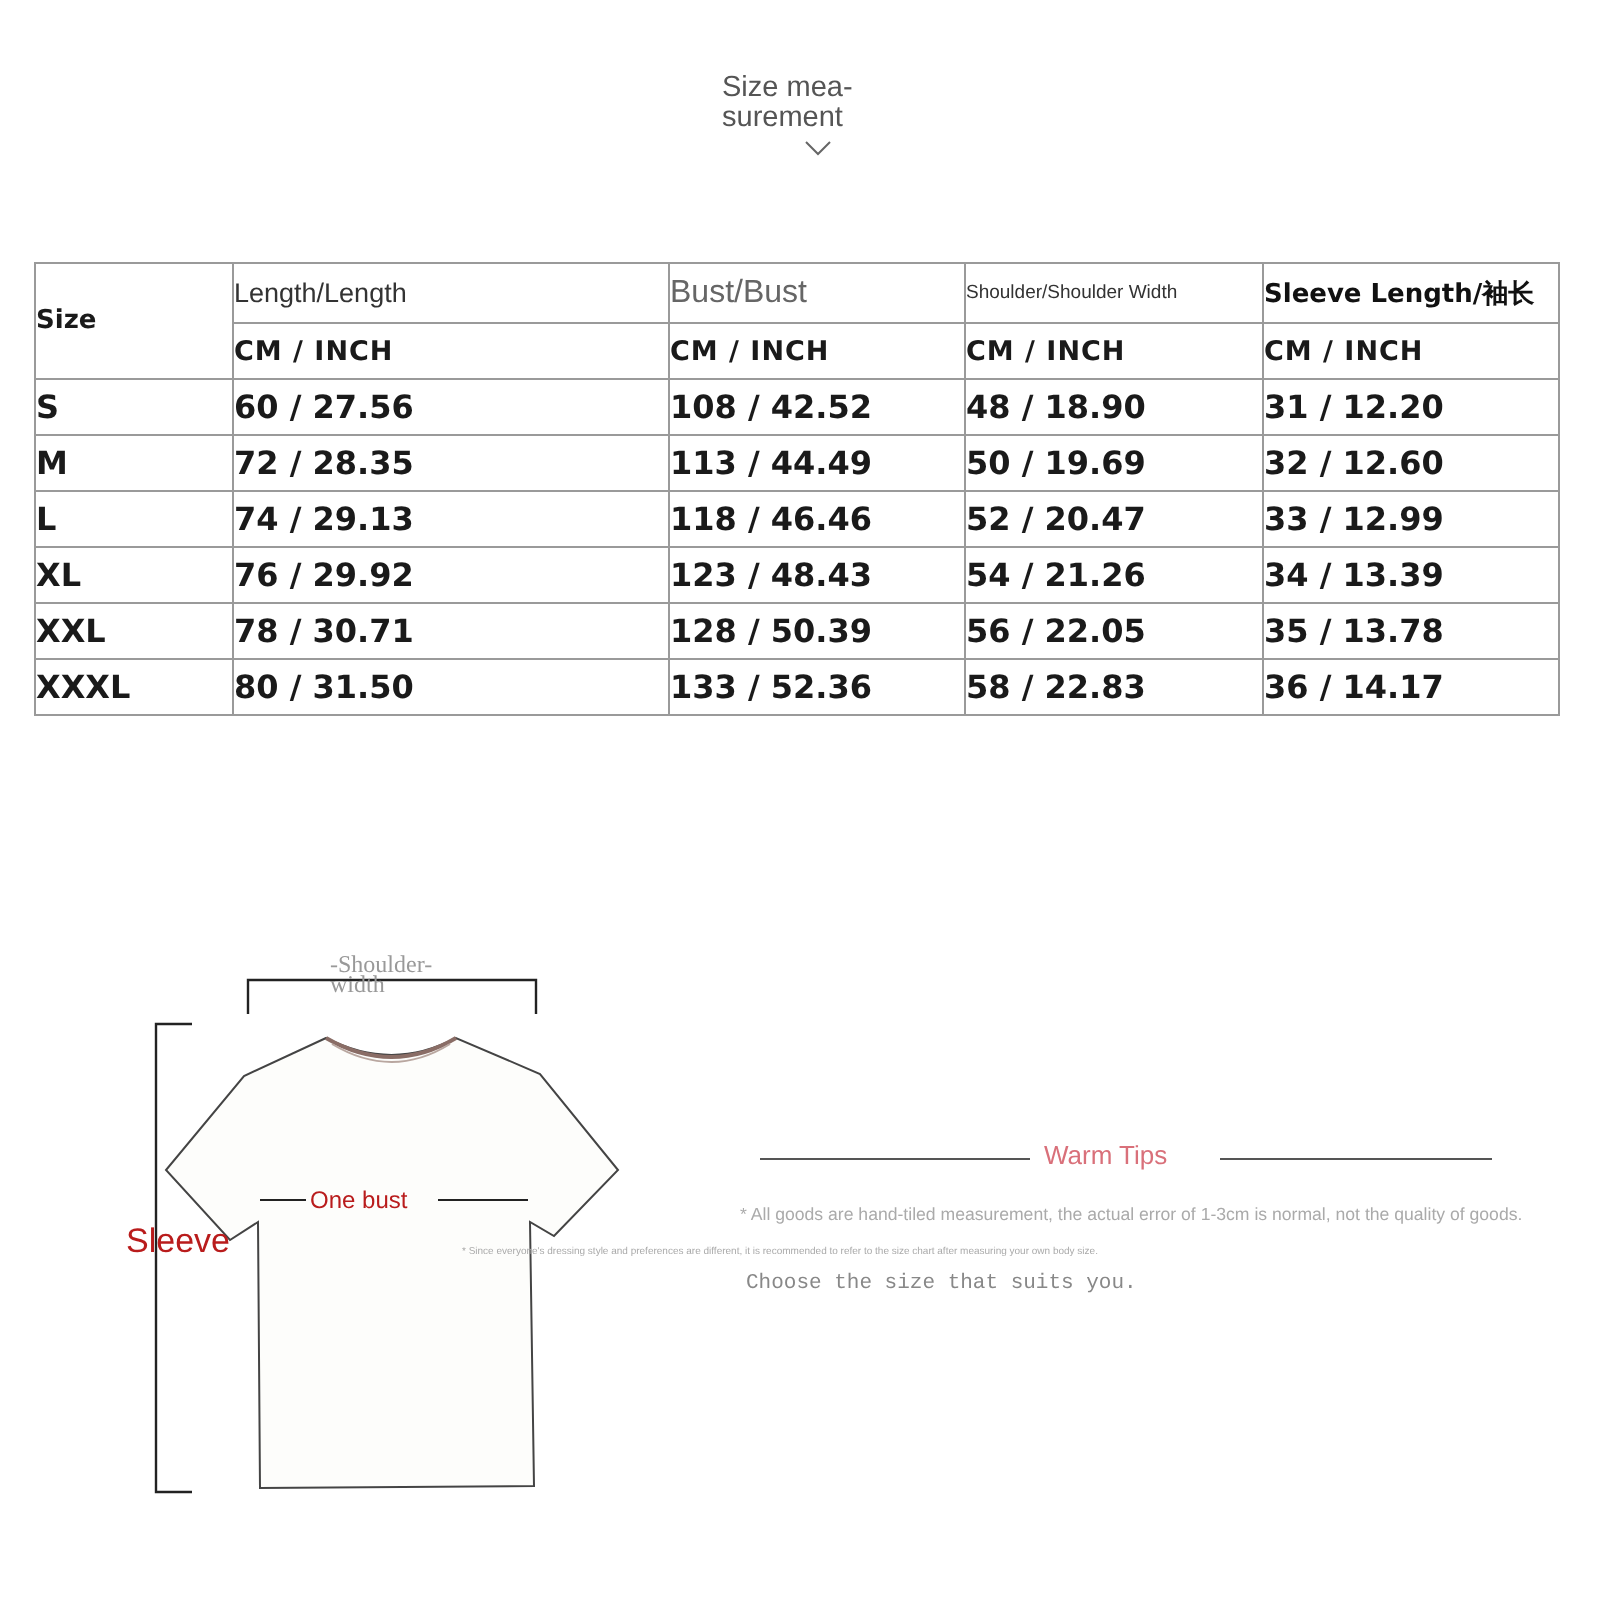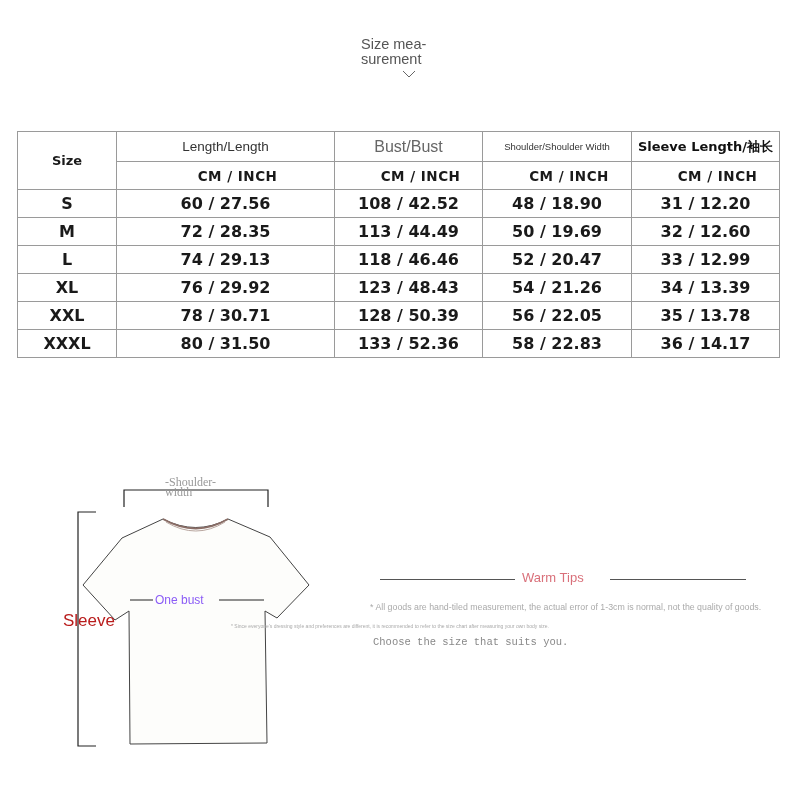--- a/index.html
+++ b/index.html
@@ -15,40 +15,40 @@
       font-size: 14.5px; line-height: 15px; color: #555;
     }
     .title-chevron {
       position: absolute; left: 402px; top: 70px; width: 14px; height: 8px;
     }
     table.size {
       position: absolute; left: 17px; top: 131px;
       width: 762px; border-collapse: collapse; table-layout: fixed;
     }
     table.size td {
-      border: 1px solid #9a9a9a; text-align: center; vertical-align: middle;
+      border: 1px solid #9a9a9a; text-align: left; vertical-align: middle;
       padding: 0; height: 28px;
     }
     table.size tr.h1 td { height: 29px; }
-    table.size tr.h2 td { height: 27px; padding-left: 24px; }
+    table.size tr.h2 td { height: 27px; }
     table.size tr.data td { height: 27px; font-weight: bold; font-size: 16px; }
     .hdr-size { font-weight: bold; font-size: 13px; }
     .hdr-a { font-family: "Liberation Sans", sans-serif; font-size: 13.5px; color: #333; }
     .hdr-b { font-family: Liberation Sans, sans-serif; font-size: 16px; color: #666; margin-left: 28px; }
     .hdr-c { font-family: "Liberation Sans", sans-serif; font-size: 9.5px; color: #333; }
     .hdr-d { font-weight: bold; font-size: 13px; color: #111; }
     .unit { font-weight: bold; font-size: 13.5px; letter-spacing: 0.5px; }
 
     .diagram { position: absolute; left: 0; top: 440px; width: 360px; height: 340px; }
     .lbl-shoulder {
       position: absolute; left: 165px; top: 37px; color: #999;
       font-family: Liberation Serif, serif; font-size: 12px; line-height: 10px;
     }
     .lbl-bust {
-      position: absolute; left: 155px; top: 153px; color: #8b5cf6;
+      position: absolute; left: 155px; top: 153px; color: #b91c1c;
       font-family: "Liberation Sans", sans-serif; font-size: 12px;
     }
     .lbl-sleeve {
       position: absolute; left: 63px; top: 171px; color: #b91c1c;
       font-family: "Liberation Sans", sans-serif; font-size: 17px;
     }
 
     .tips-title {
       position: absolute; left: 522px; top: 570px;
       font-family: "Liberation Sans", sans-serif; font-size: 13px; color: #d9707a;

